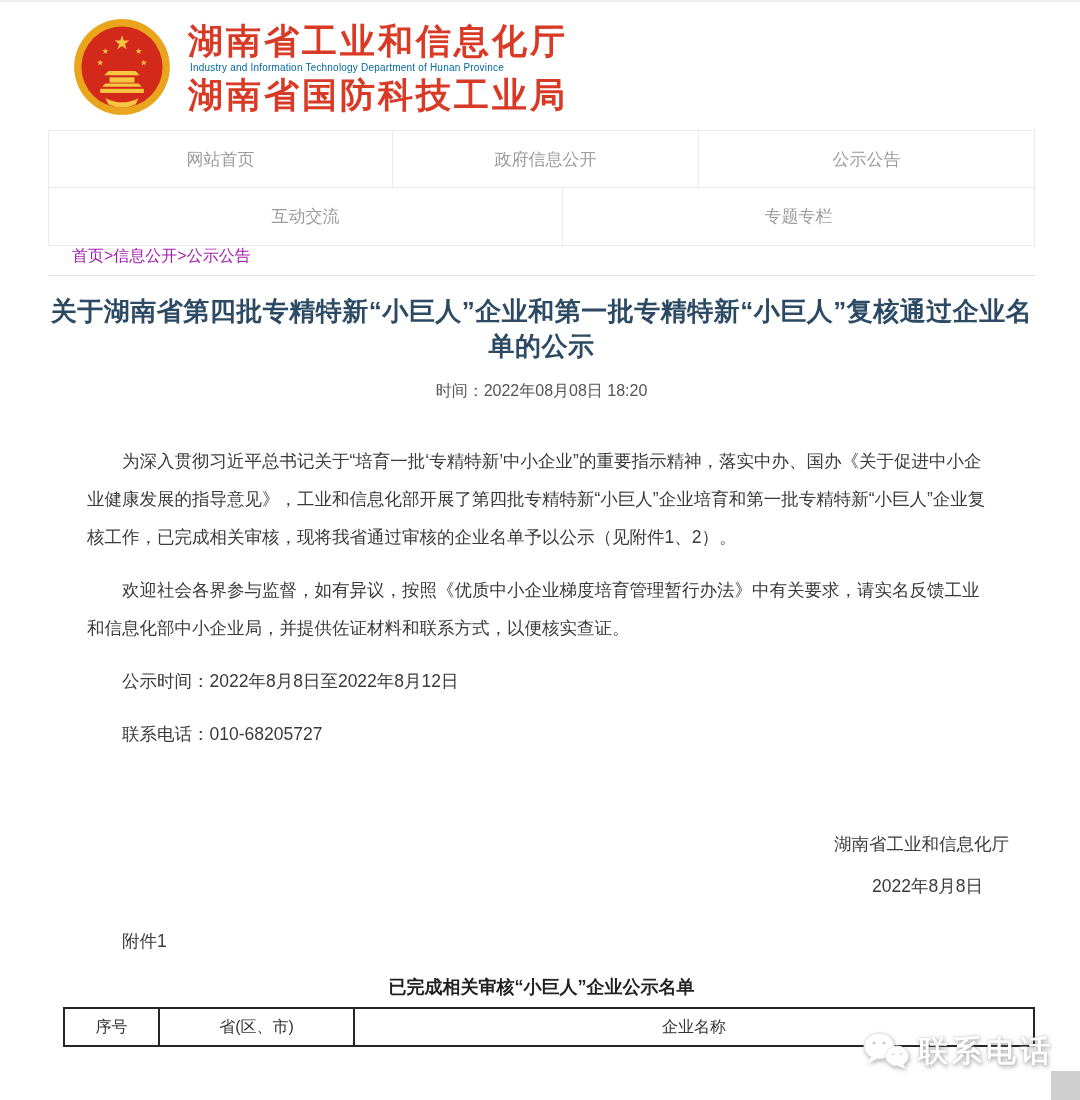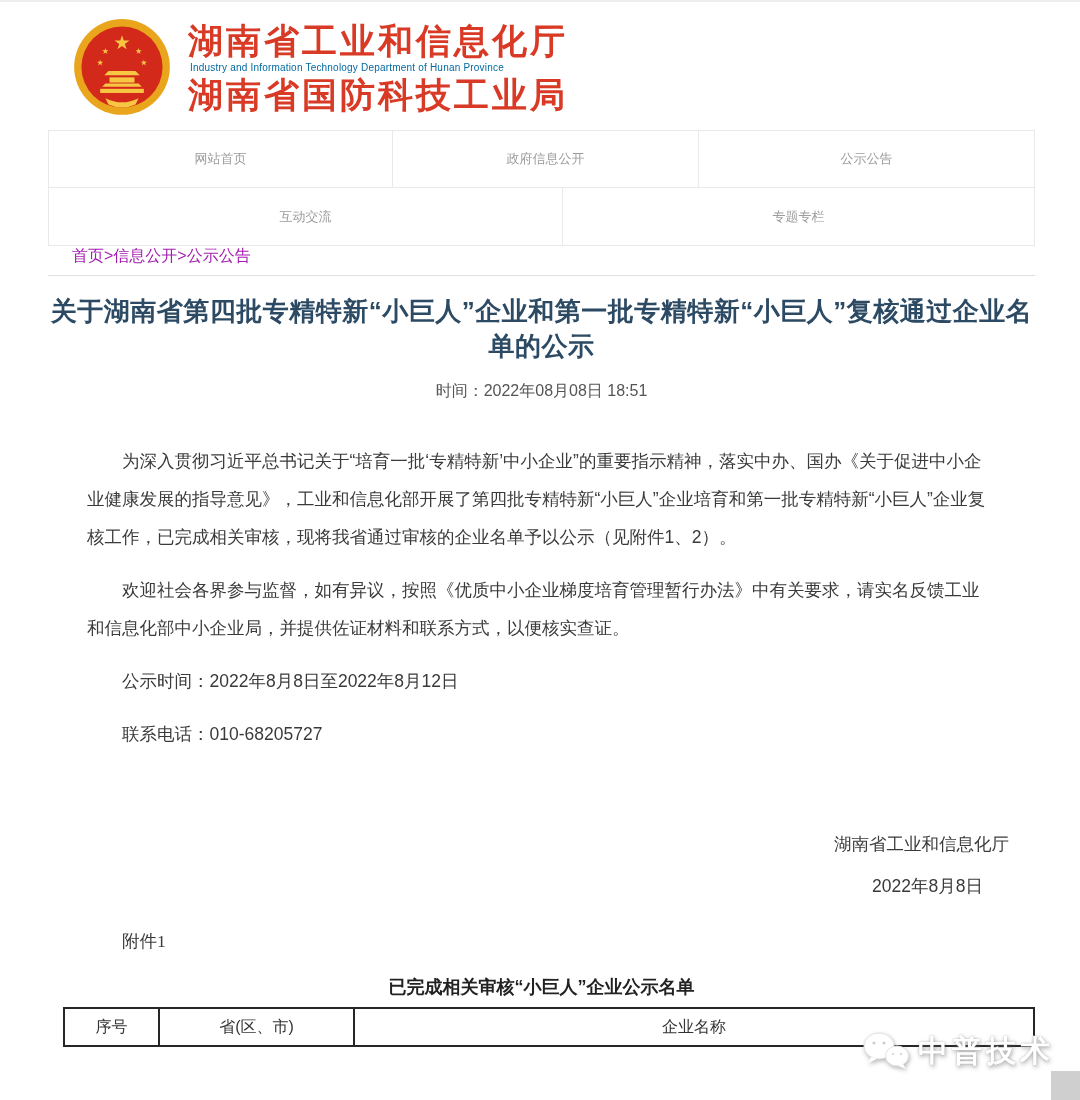--- a/index.html
+++ b/index.html
@@ -18,21 +18,21 @@
   .org-cn { color:#d93a26; font-size:35px; font-weight:bold; letter-spacing:3px; }
   .org-en { color:#0369a1; font-size:10px; letter-spacing:0.2px; margin:3px 0 3px 2px; }
 
   
   .nav { border:1px solid #e9e9e9; background:#ffffff; }
   .nav-row { display:grid; height:57px; }
   .nav-row-1 { grid-template-columns:344px 306px 1fr; border-bottom:1px solid #e9e9e9; }
   .nav-row-2 { grid-template-columns:514px 1fr; }
   .nav-cell {
     display:flex; align-items:center; justify-content:center;
-    color:#9c9c9c; font-size:13px; border-right:1px solid #e9e9e9; cursor:pointer;text-align:center;
+    color:#9c9c9c; font-size:17px; border-right:1px solid #e9e9e9; cursor:pointer;text-align:center;
   }
   .nav-cell:last-child { border-right:none; }
 
   
   .breadcrumb { margin-top:0; padding-left:24px; font-size:16px; color:#a21caf; }
   .rule { border:none; border-top:1px solid #dfdfdf; margin:8px 0 0 0; }
 
   
   .article-title {
     margin-top:18px; text-align:center; color:#2c4a63;
@@ -45,21 +45,21 @@
   .article-body p + p { margin-top:8px; }
   .info-line { margin:0; text-indent:2em; }
 
   .attachments { margin-top:46px; }
   .attach-line-1 { margin:0; text-indent:2em; }
   .attach-line-2 { margin:0; padding-left:5em; }
 
   .signature { margin-top:70px; text-align:right; line-height:42px; padding-right:2px; }
   .signature .sig-date { padding-right:26px; }
 
-  .appendix-label { margin-top:14px; text-indent:0;font-family:Liberation Serif, serif; }
+  .appendix-label { margin-top:14px; text-indent:0; }
 
   .table-title { margin-top:10px; text-align:center; font-weight:bold; font-size:18px; color:#222222; }
 
   
   table.roster {
     margin:8px 0 0 15px; width:972px; border-collapse:collapse;
     font-size:16px; color:#333333; background:#ffffff;
   }
   table.roster th, table.roster td { border:2px solid #262626; height:38px; font-weight:normal; }
   table.roster th { text-align:center; }
@@ -111,21 +111,21 @@
     <div class="nav-row nav-row-2">
       <div class="nav-cell">互动交流</div>
       <div class="nav-cell">专题专栏</div>
     </div>
   </nav>
 
   <div class="breadcrumb">首页&gt;信息公开&gt;公示公告</div>
   <hr class="rule">
 
   <h1 class="article-title">关于湖南省第四批专精特新“小巨人”企业和第一批专精特新“小巨人”复核通过企业名单的公示</h1>
-  <div class="article-time">时间：2022年08月08日 18:51</div>
+  <div class="article-time">时间：2022年08月08日 18:20</div>
 
   <div class="article-body">
     <p>为深入贯彻习近平总书记关于“培育一批‘专精特新’中小企业”的重要指示精神，落实中办、国办《关于促进中小企业健康发展的指导意见》，工业和信息化部开展了第四批专精特新“小巨人”企业培育和第一批专精特新“小巨人”企业复核工作，已完成相关审核，现将我省通过审核的企业名单予以公示（见附件1、2）。</p>
     <p>欢迎社会各界参与监督，如有异议，按照《优质中小企业梯度培育管理暂行办法》中有关要求，请实名反馈工业和信息化部中小企业局，并提供佐证材料和联系方式，以便核实查证。</p>
     <p class="info-line">公示时间：2022年8月8日至2022年8月12日</p>
     <p class="info-line">联系电话：010-68205727</p>
 
 
     <div class="signature">
       <div>湖南省工业和信息化厅</div>
@@ -159,16 +159,16 @@
   <svg width="50" height="42" viewBox="0 0 50 42" aria-hidden="true">
     <ellipse cx="17" cy="16" rx="15" ry="13" fill="#ffffff" stroke="#e2e2e2" stroke-width="1"></ellipse>
     <path d="M9,27 L6,33 L15,29 Z" fill="#ffffff"></path>
     <ellipse cx="35" cy="26" rx="11.5" ry="10" fill="#ffffff" stroke="#e2e2e2" stroke-width="1"></ellipse>
     <path d="M41,34 L44,39 L36,36 Z" fill="#ffffff"></path>
     <circle cx="12" cy="13" r="1.6" fill="#cfcfcf"></circle>
     <circle cx="22" cy="13" r="1.6" fill="#cfcfcf"></circle>
     <circle cx="31" cy="24" r="1.3" fill="#dddddd"></circle>
     <circle cx="39" cy="24" r="1.3" fill="#dddddd"></circle>
   </svg>
-  <span class="watermark-text">中普技术</span>
+  <span class="watermark-text">联系电话</span>
 </div>
 
 <div class="corner-block"></div>
 
 </body></html>

